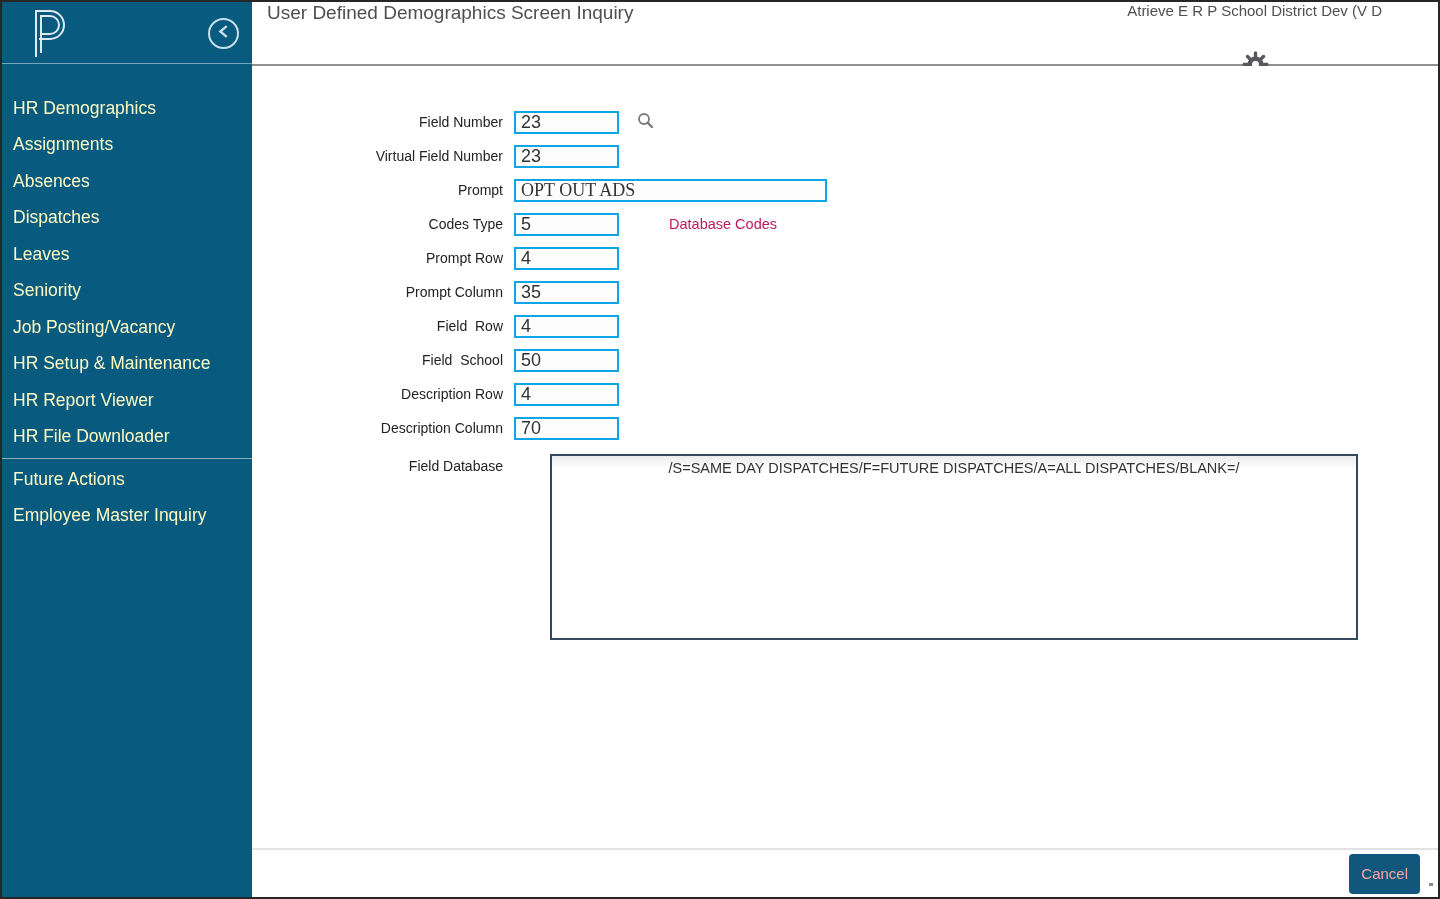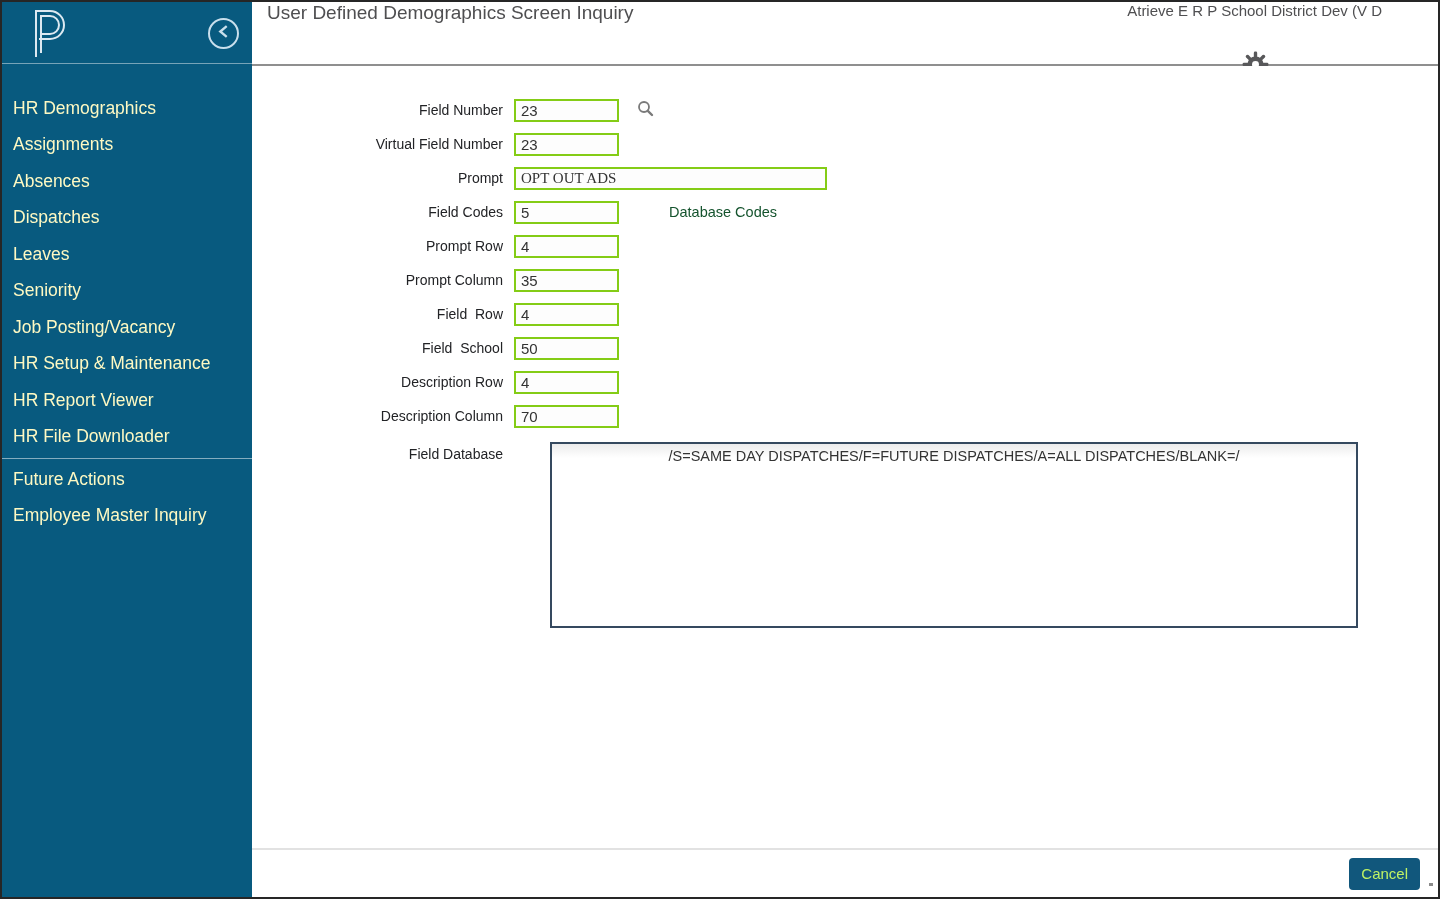--- a/index.html
+++ b/index.html
@@ -48,55 +48,55 @@
   .env-text { font-size:15px; color:#4f4f51; margin-right:2px; white-space:nowrap; }
   .icon-btn { display:flex; align-items:center; justify-content:center; cursor:pointer; background:none; border:none; }
   .icon-help {
     width:25px; height:25px; border-radius:50%; background:#58585a;
     display:flex; align-items:center; justify-content:center;
   }
   .icon-help span { color:#fff; font-size:16px; font-weight:bold; line-height:1; }
 
   
   .content { position:absolute; left:250px; top:64px; right:0; bottom:49px; background:#fff; overflow:hidden; }
-  .form { padding-top:27px; }
+  .form { padding-top:39px; }
   .form-row { display:flex; align-items:center; height:34px; }
   .form-label {
     width:251px; text-align:right; margin-right:11px;
     font-size:14px; color:#222326; white-space:pre;
   }
   .form-input {
-    height:23px; border:2px solid #84cc16; border-radius:0;
+    height:23px; border:2px solid #0ea5e9; border-radius:0;
     background:#fdfdfd; color:#333;
-    font-family:"Liberation Sans", sans-serif; font-size:15px; padding:0 5px;
+    font-family:"Liberation Sans", sans-serif; font-size:18px; padding:0 5px;
   }
   .w-sm { width:105px; }
   .w-prompt { width:313px;font-family:Liberation Serif, serif; }
   .search-sm { margin-left:18px; display:flex; align-items:center; cursor:pointer; background:none; border:none; }
-  .note { margin-left:50px; font-size:14.5px; color:#14532d; }
+  .note { margin-left:50px; font-size:14.5px; color:#be185d; }
   .textarea-row { align-items:flex-start; height:auto; margin-top:9px;gap:36px; }
   .form-label.top { padding-top:4px; }
   .db-textarea {
     width:808px; height:186px; resize:none;
     border:2px solid #35495f; border-radius:0;
     background:linear-gradient(#ececec, #ffffff 14px);
     color:#333; font-family:"Liberation Sans", sans-serif; font-size:14.5px;
     padding:4px 6px;
     text-align:center;
   }
 
   
   .footer {
     position:absolute; left:250px; right:0; bottom:0; height:49px;
     background:#fff; border-top:2px solid #e2e2e2;
     display:flex; align-items:center; justify-content:flex-end;
   }
   .cancel-btn {
-    margin-right:18px; min-width:68px; height:32px; padding:4px 12px;
-    background:#11577c; color:#bef264; border:none; border-radius:4px;
+    margin-right:18px; min-width:68px; height:40px; padding:4px 12px;
+    background:#11577c; color:#fca5a5; border:none; border-radius:4px;
     font-family:"Liberation Sans", sans-serif; font-size:15px; cursor:pointer;
   }
   .stray-dot { position:absolute; right:5px; bottom:11px; width:4px; height:3px; background:#8a8a8a; }
 </style>
 </head>
 <body>
 
 <div class="window">
 
   <div class="sidebar">
@@ -221,21 +221,21 @@
         <label class="form-label">Virtual Field Number</label>
         <input class="form-input w-sm" value="23" style="">
       </div>
 
       <div class="form-row">
         <label class="form-label">Prompt</label>
         <input class="form-input w-prompt" value="OPT OUT ADS" style="">
       </div>
 
       <div class="form-row">
-        <label class="form-label">Field Codes</label>
+        <label class="form-label">Codes Type</label>
         <input class="form-input w-sm" value="5" style="">
         <span class="note">Database Codes</span>
       </div>
 
 
       <div class="form-row">
         <label class="form-label">Prompt Row</label>
         <input class="form-input w-sm" value="4" style="">
       </div>
 

